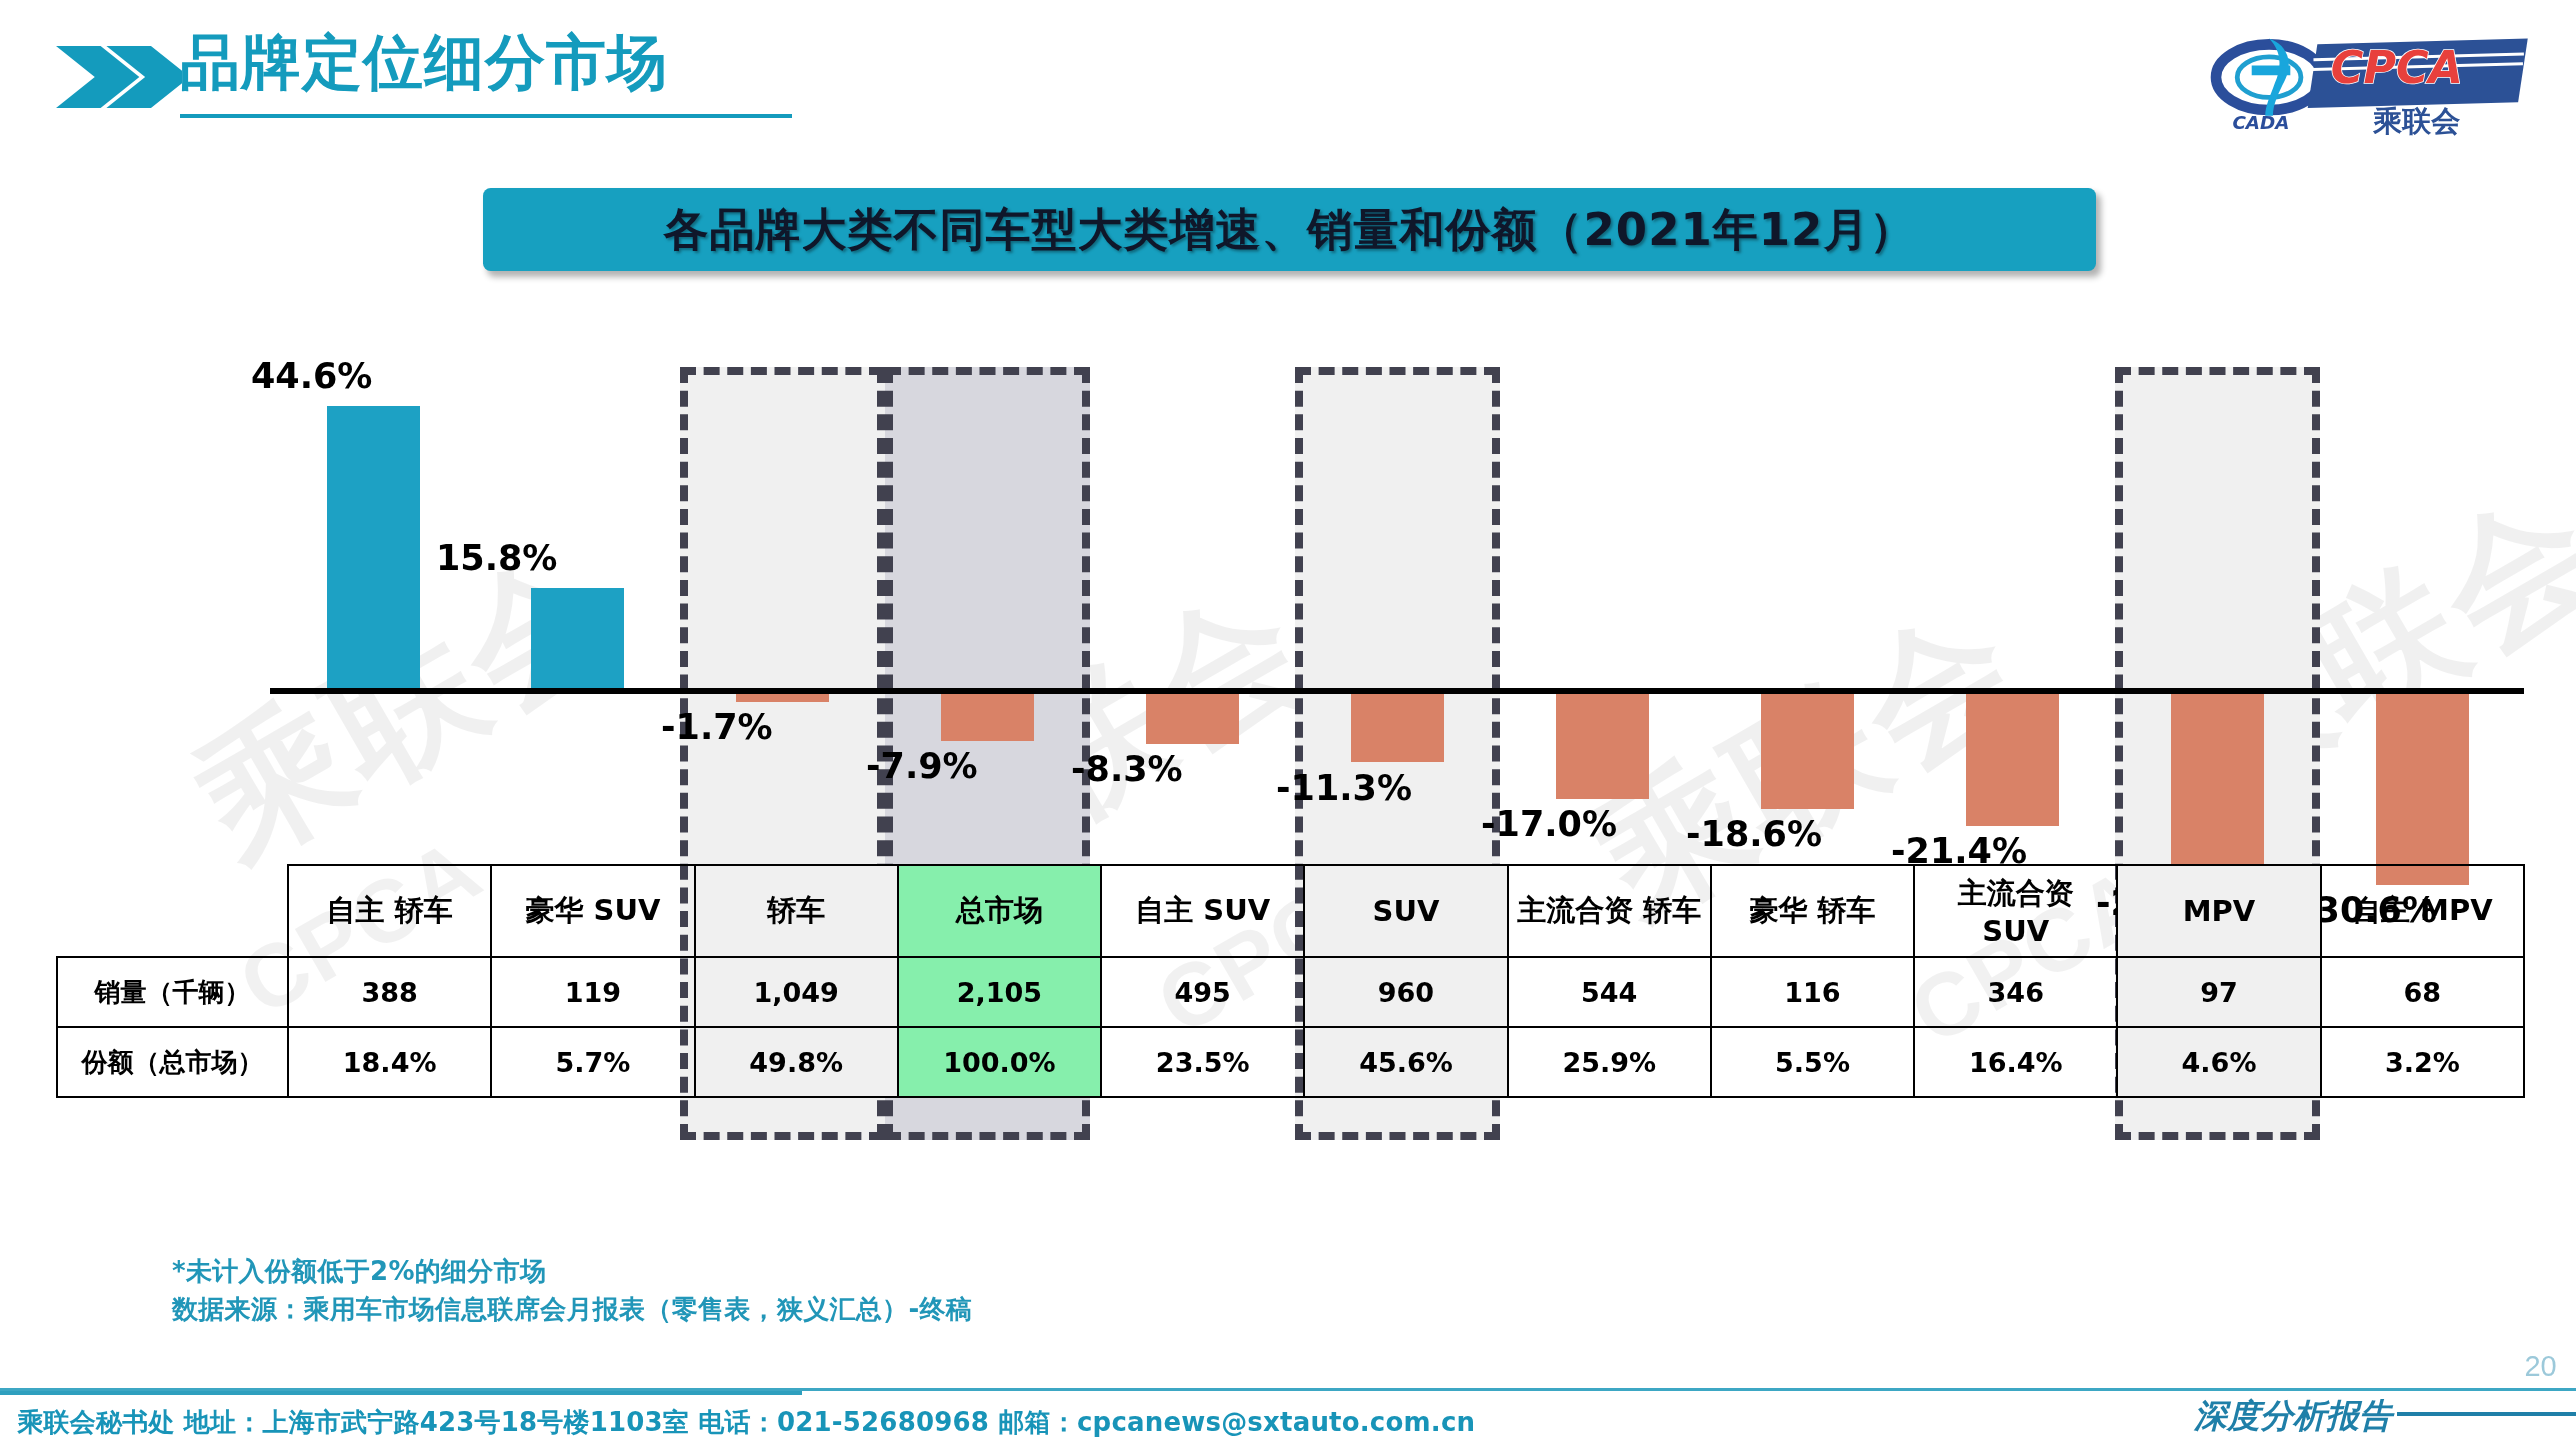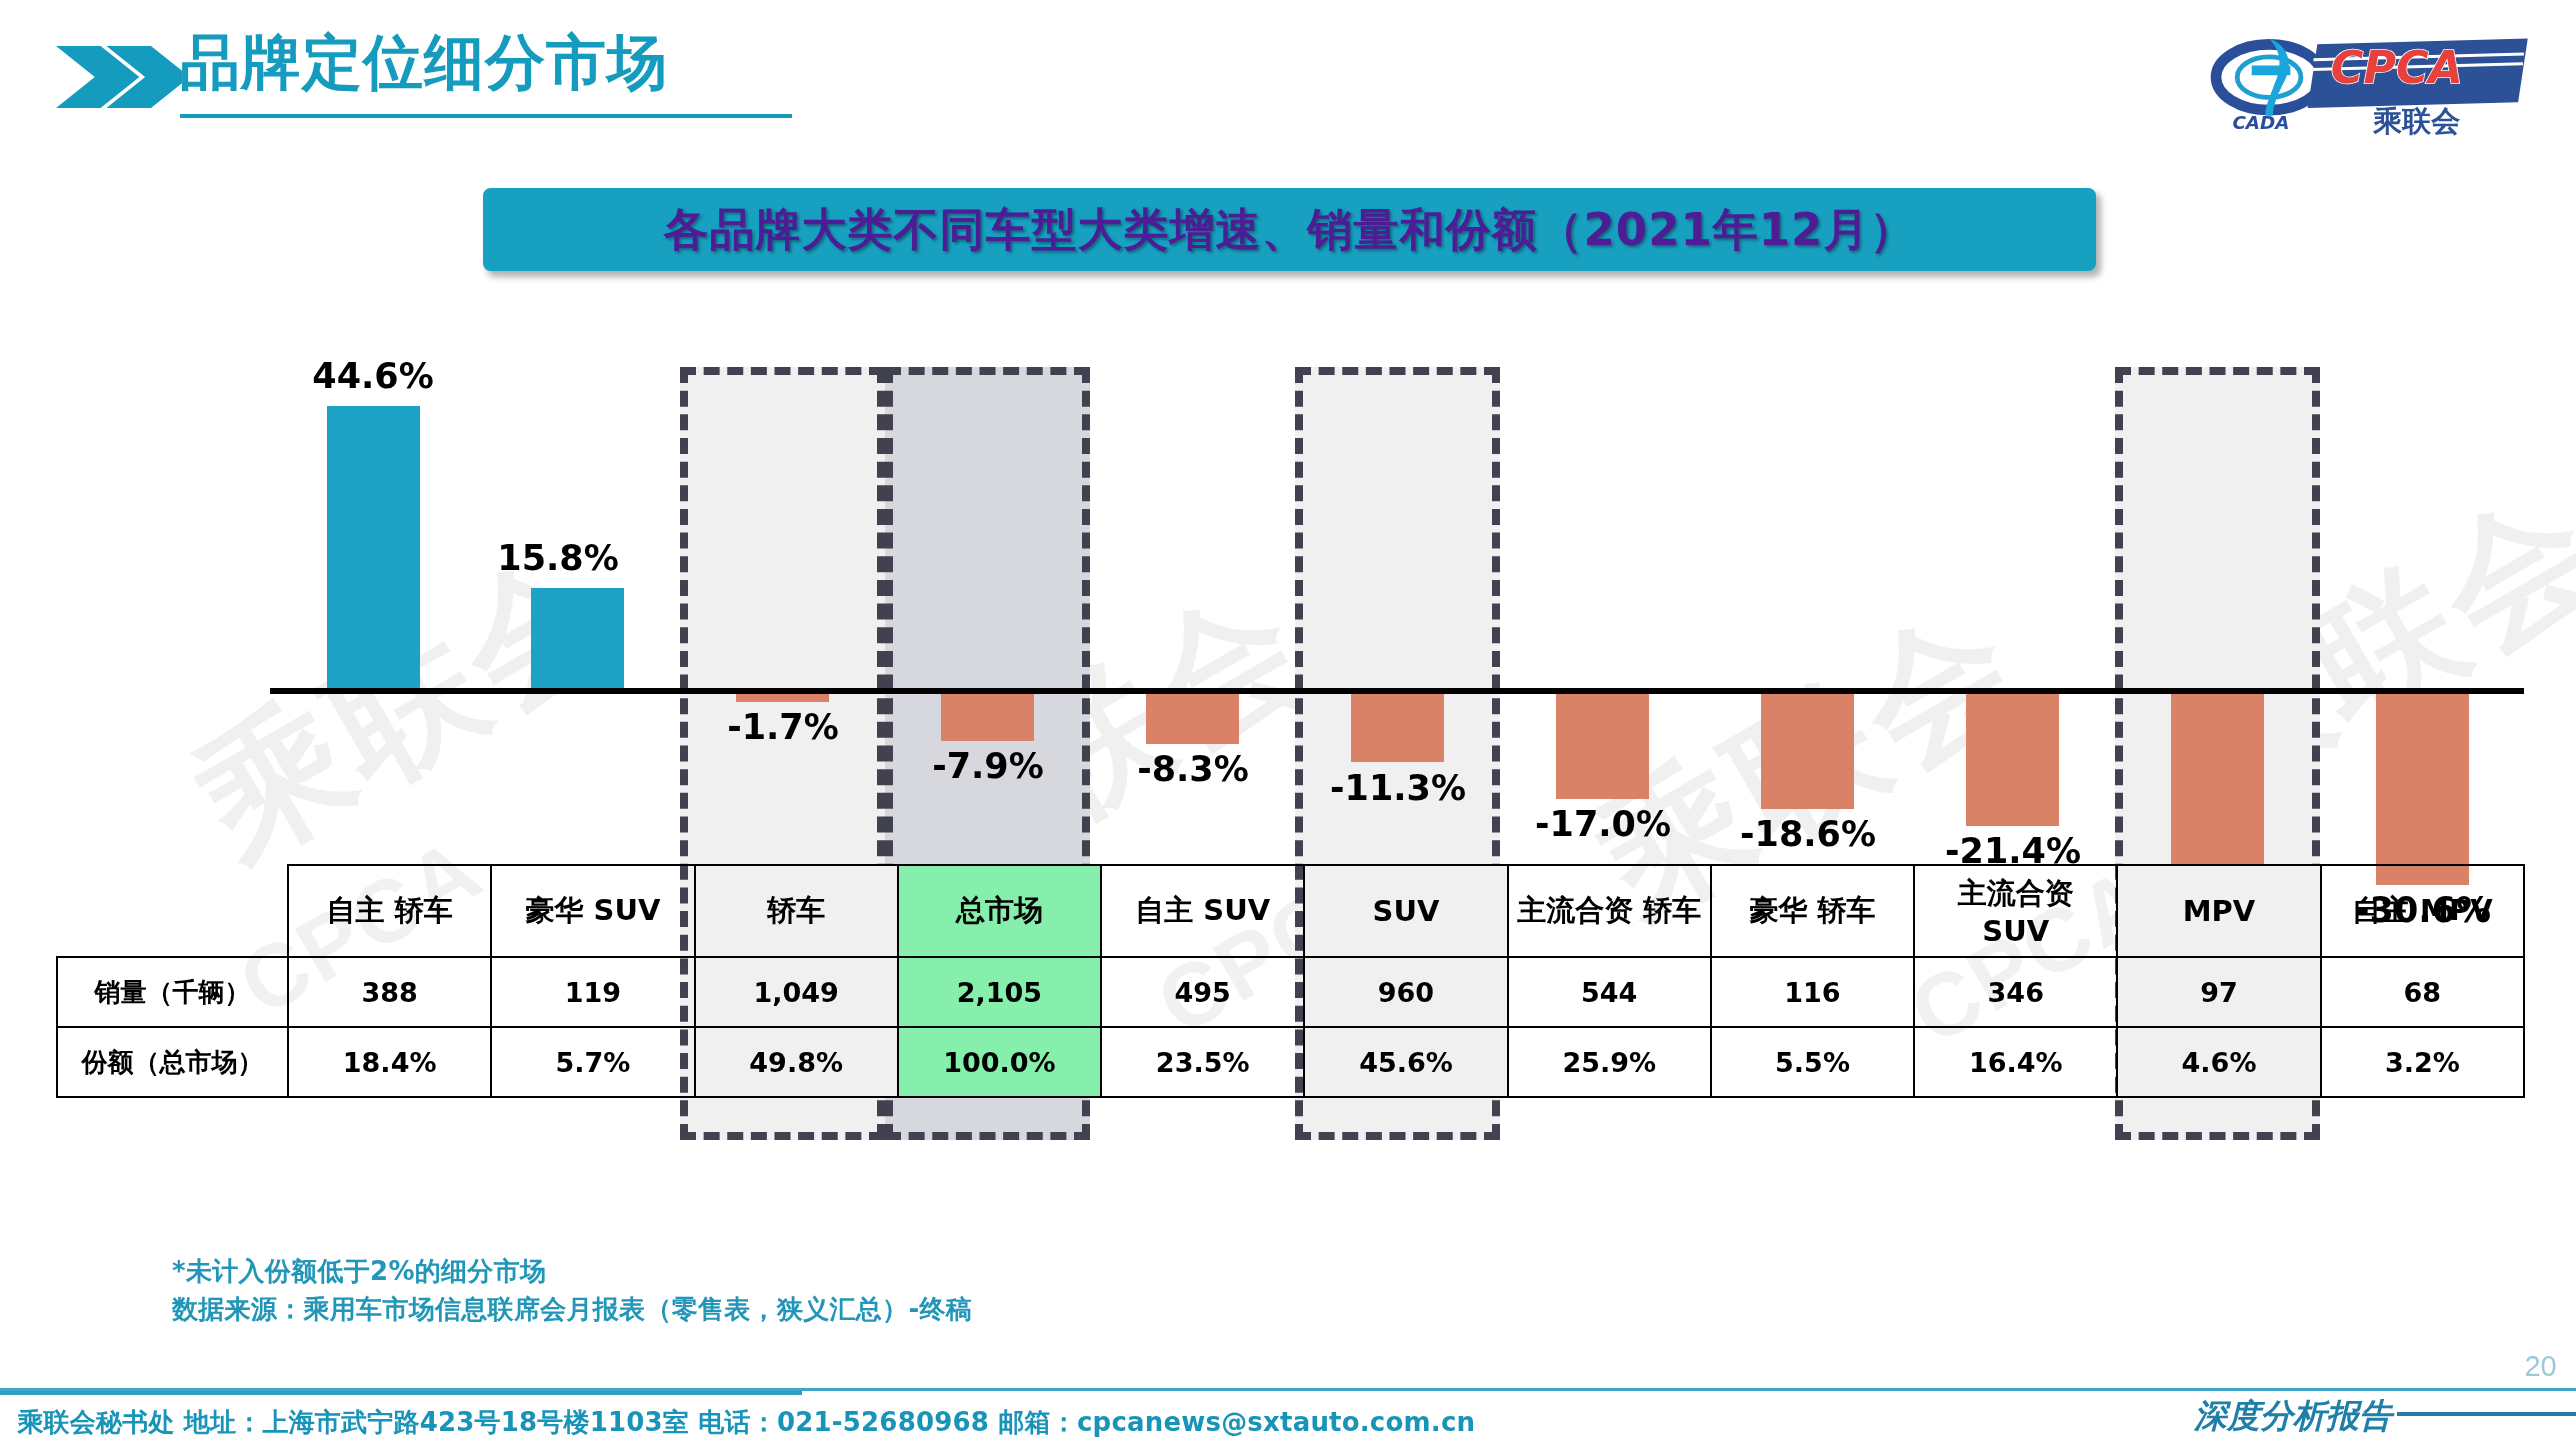--- a/index.html
+++ b/index.html
@@ -35,39 +35,39 @@
   .logo{position:absolute;right:48px;top:27px;width:319px;height:111px;}
 
   
   .banner{
     position:absolute;left:483px;top:188px;width:1613px;height:83px;
     background:#17A0C0;border-radius:7.7px;
     box-shadow:4.8px 5.8px 6.8px rgba(0,0,0,.30);
     display:flex;align-items:center;justify-content:center;
   }
   .banner-text{
-    color:#4c1d95;font-size:45px;font-weight:700;letter-spacing:1px;
+    color:#0f172a;font-size:45px;font-weight:700;letter-spacing:1px;
     font-family:"DejaVu Sans","Liberation Sans",sans-serif;
     text-shadow:1.9px 1.9px 2.9px rgba(0,0,0,.35);
     white-space:nowrap;
   }
 
   
   #plot{position:absolute;left:56px;top:357px;width:2469px;height:773px;}
   .hl-box{position:absolute;top:0;box-sizing:border-box;}
   .hl-fill{position:absolute;inset:0;}
   .hl-dash{position:absolute;inset:0;border:8.7px dashed #41414F;}
 
   .axis{position:absolute;left:214px;top:331px;width:2254px;height:5.8px;background:#000;}
 
   .bar{position:absolute;}
   .bar.pos{background:#1DA1C4;}
   .bar.neg{background:#D98267;}
   .blabel{
-    position:absolute;text-align:center;
+    position:absolute;
     font-size:35px;font-weight:700;color:#000;
     font-family:"DejaVu Sans","Liberation Sans",sans-serif;
     white-space:nowrap;
   }
 
   
   #tbl{position:absolute;left:56px;top:864px;width:2469px;border-collapse:collapse;table-layout:fixed;}
   #tbl td{
     border:2.9px solid #000;
     text-align:center;vertical-align:middle;

